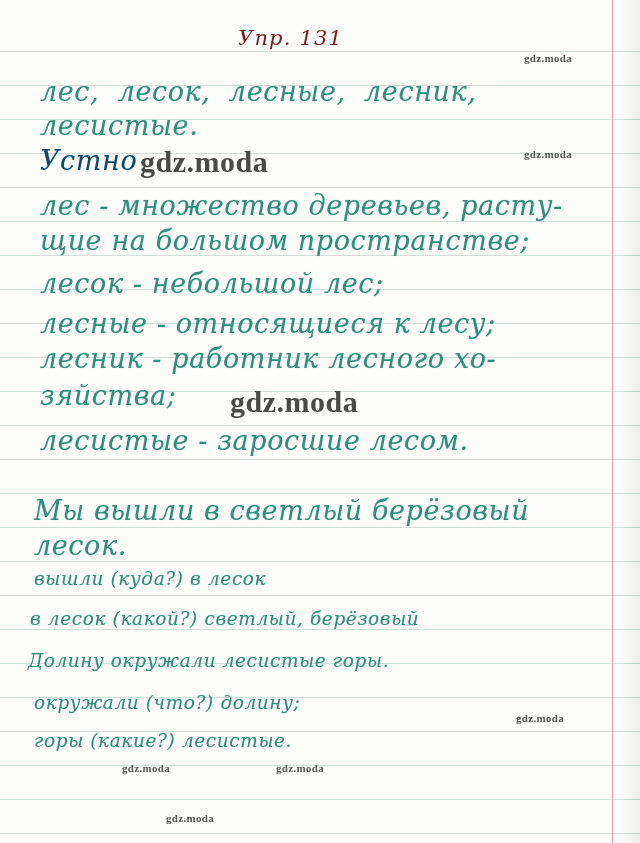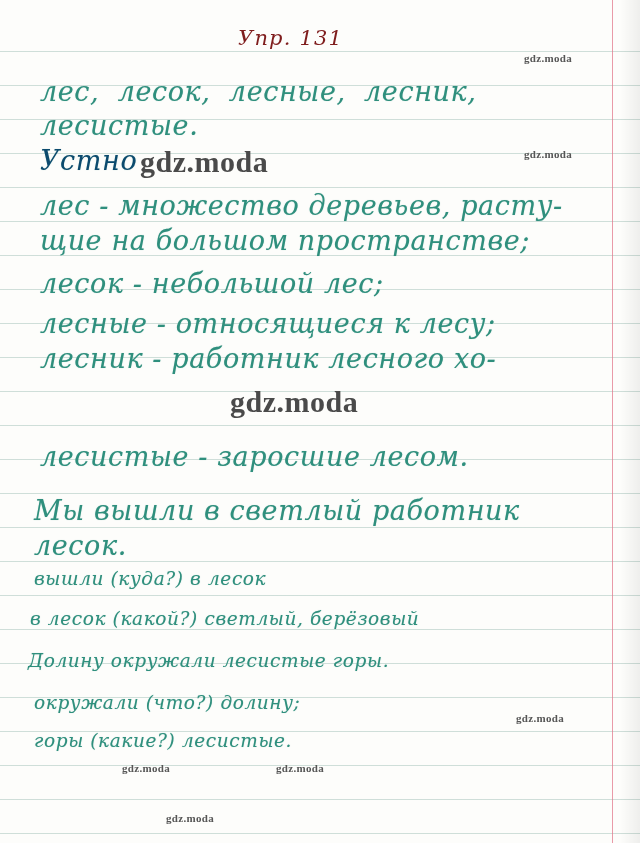--- a/index.html
+++ b/index.html
@@ -114,24 +114,25 @@
   <div class="hw line" style="left:40px; top:190px;">лес - множество деревьев, расту-</div>
 
   <div class="hw line" style="left:40px; top:225px;">щие на большом пространстве;</div>
 
   <div class="hw line" style="left:40px; top:268px;">лесок - небольшой лес;</div>
 
   <div class="hw line" style="left:40px; top:308px;">лесные - относящиеся к лесу;</div>
 
   <div class="hw line" style="left:40px; top:343px;">лесник - работник лесного хо-</div>
 
+  <div class="hw line" style="left:40px; top:380px;">зяйства;</div>
 
-  <div class="hw line" style="left:40px; top:441px;">лесистые - заросшие лесом.</div>
+  <div class="hw line" style="left:40px; top:425px;">лесистые - заросшие лесом.</div>
 
-  <div class="hw line" style="left:34px; top:495px;">Мы вышли в светлый работник</div>
+  <div class="hw line" style="left:34px; top:495px;">Мы вышли в светлый берёзовый</div>
 
   <div class="hw line" style="left:34px; top:530px;">лесок.</div>
 
   <div class="hw line sm" style="left:34px; top:568px;">вышли (куда?) в лесок</div>
 
   <div class="hw line sm" style="left:30px; top:608px;">в лесок (какой?) светлый, берёзовый</div>
 
   <div class="hw line sm" style="left:28px; top:650px;">Долину окружали лесистые горы.</div>
 
   <div class="hw line sm" style="left:34px; top:692px;font-style:italic;">окружали (что?) долину;</div>

